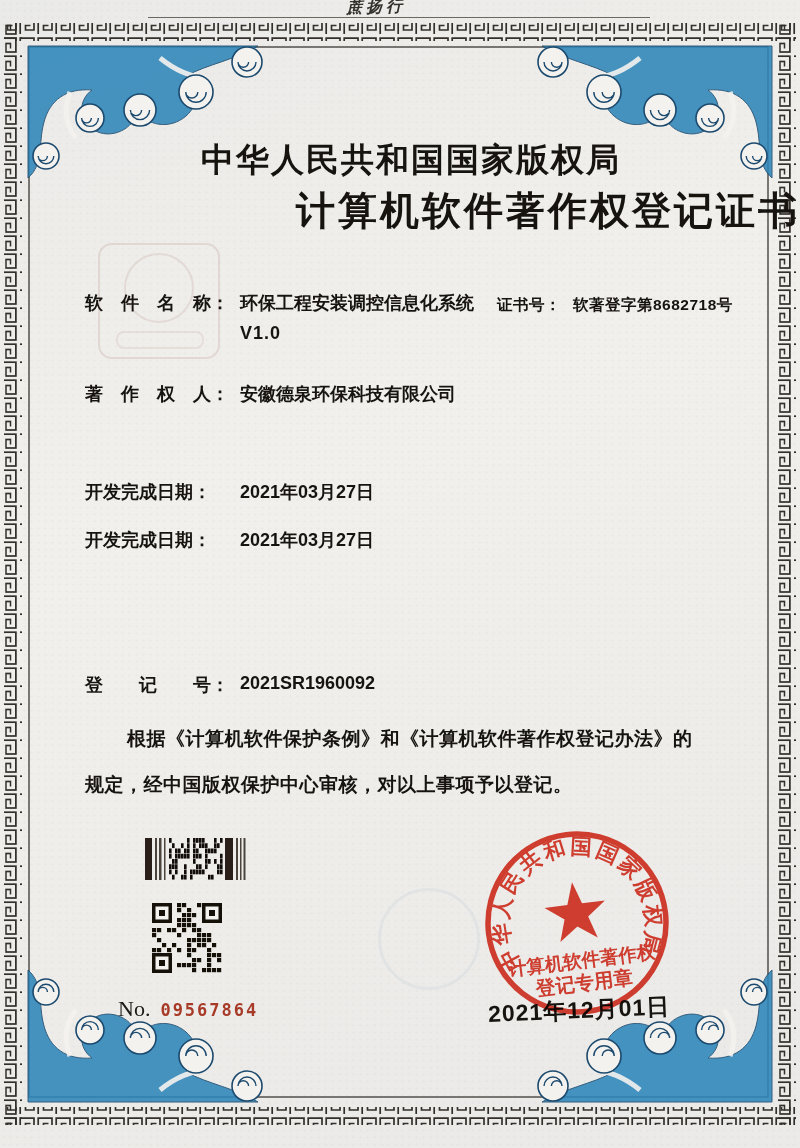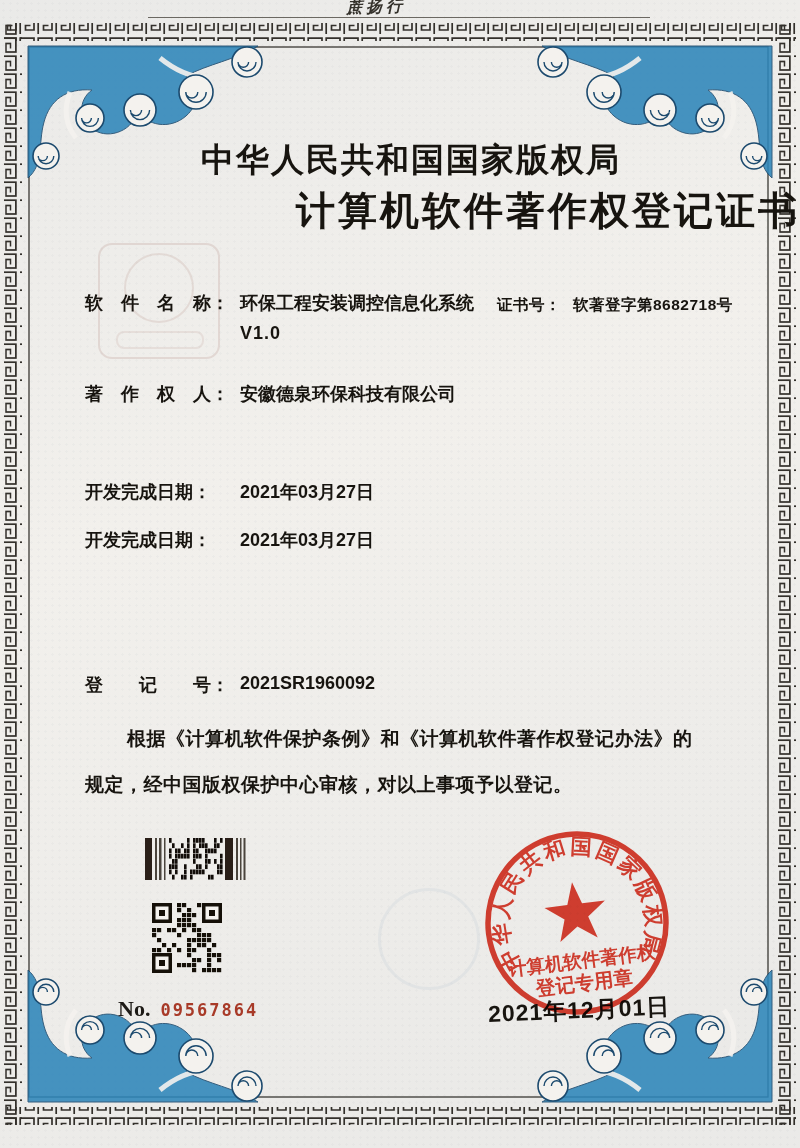--- a/index.html
+++ b/index.html
@@ -50,21 +50,21 @@
   
   .stmt{left:85px;width:670px;font-size:19px;font-weight:600;z-index:3;letter-spacing:.5px;}
   .stmt-l1{text-indent:42px;}
 
   
   .barcode{top:838px;left:145px;z-index:3;}
   .qr{top:903px;left:152px;z-index:3;}
 
   
   .serial{top:996px;left:118px;z-index:3;white-space:nowrap;}
-  .serial .no{font-family:"Liberation Serif", serif;font-size:22px;font-weight:700;color:#1d1a16;}
+  .serial .no{font-family:"Liberation Serif", serif;font-size:22px;font-weight:400;color:#1d1a16;}
   .serial .num{font-family:"DejaVu Sans Mono", monospace;font-size:17px;font-weight:700;
     color:#a83a28;letter-spacing:2px;margin-left:10px;}
 
   
   .seal-date{top:995px;left:488px;font-size:23px;font-weight:700;letter-spacing:1px;
     transform:rotate(-2.5deg);z-index:4;}
   .seal{top:816px;left:467px;z-index:5;opacity:.93;mix-blend-mode:multiply;}
   .ring-ch{font-size:21.5px;font-weight:700;fill:#dd3323;font-family:"Liberation Sans",sans-serif;}
   .seal-line{fill:#dd3323;font-weight:700;font-family:"Liberation Sans",sans-serif;}
 </style>

